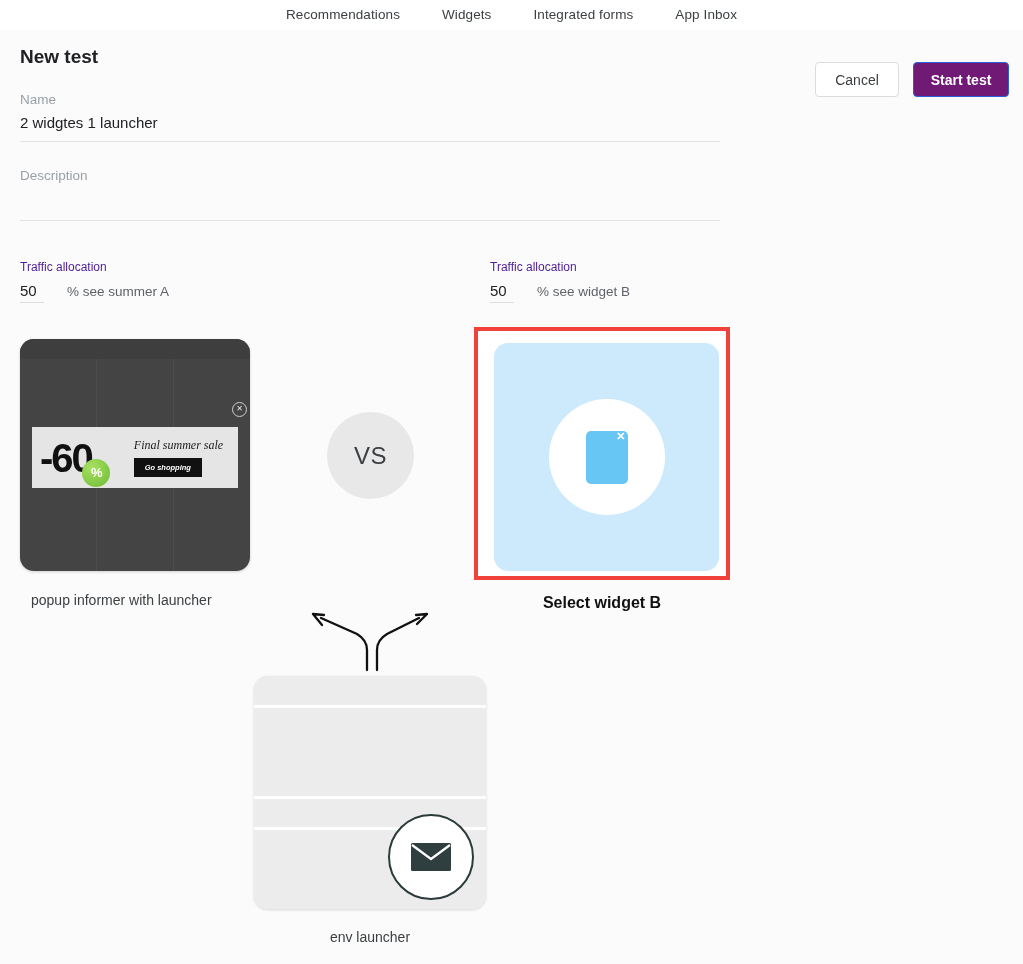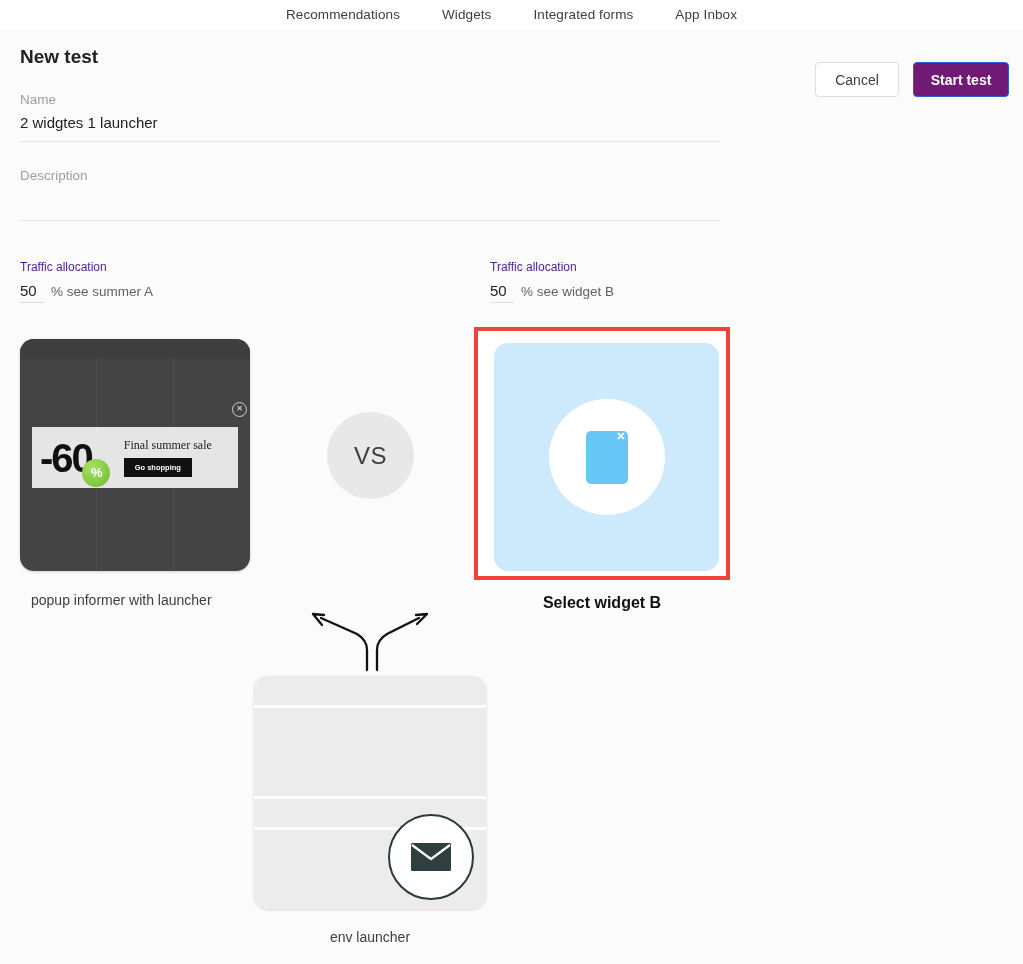--- a/index.html
+++ b/index.html
@@ -114,21 +114,21 @@
   }
   .traffic-col { width: 470px; }
   .traffic-label {
     font-size: 12px;
     color: #4c1d95;
     margin-bottom: 8px;
   }
   .traffic-input-row {
     display: flex;
     align-items: baseline;
-    gap: 7px;
+    gap: 23px;
   }
   .traffic-num {
     font-size: 15px;
     color: #202124;
     border-bottom: 1px solid #dcdcdc;
     padding-bottom: 3px;
     min-width: 24px;
   }
   .traffic-suffix {
     font-size: 13.5px;
@@ -203,21 +203,22 @@
     border-radius: 50%;
     background: radial-gradient(circle at 35% 30%, #a8e063, #6cbb32);
     color: #ffffff;
     font-size: 13px;
     font-weight: bold;
     display: flex;
     align-items: center;
     justify-content: center;
   }
   .va-banner-right {
-    margin-left: 32px;
+    margin-left: 42px;
+    font-style: italic;
   }
   .va-sale-text {
     font-family: "Liberation Serif", serif;
     font-size: 12px;
     color: #1a1a1a;
     margin-bottom: 5px;
     white-space: nowrap;
   }
   .va-shop-btn {
     background: #111111;

